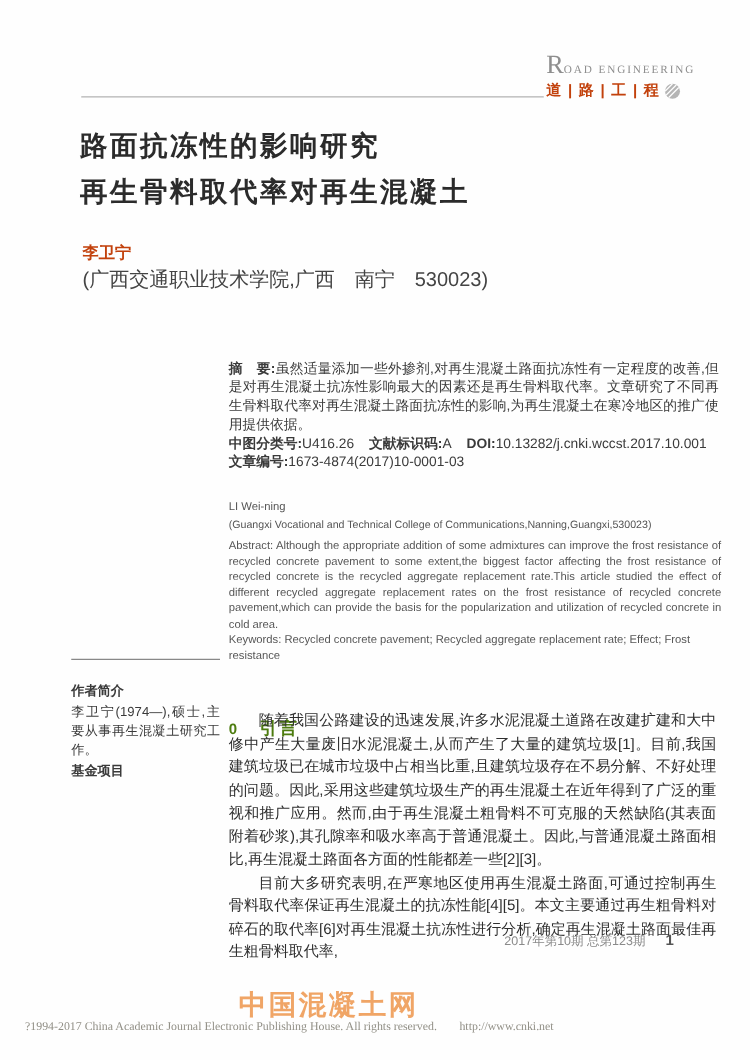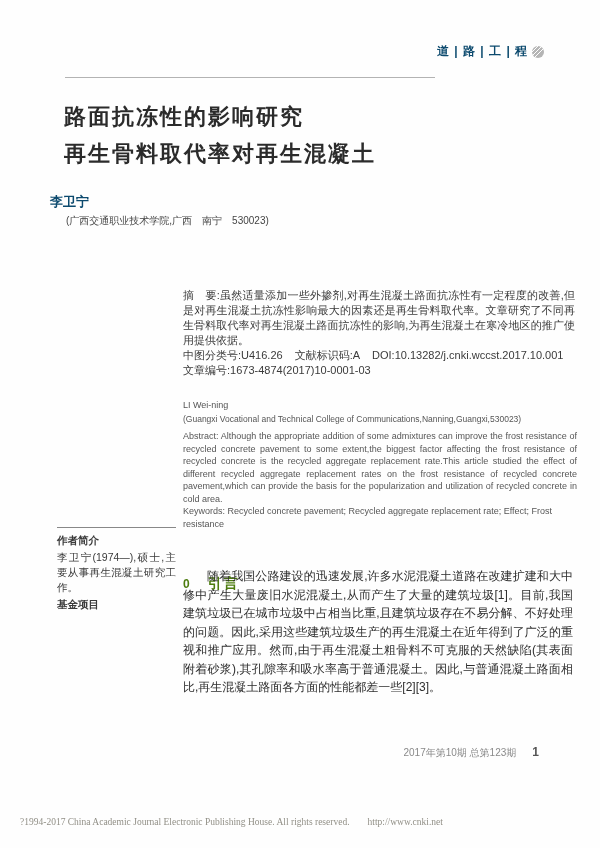--- a/index.html
+++ b/index.html
@@ -6,57 +6,57 @@
   html,body { background:#ffffff; }
   .page {
     position:relative; width:600px; height:848px; background:#fefefe;
     font-family:"Liberation Sans", sans-serif; color:#2e2e2e; overflow:hidden;
   }
   
   .logo { position:absolute; top:42px; left:437px; width:120px; color:#8e8e8e; }
   .logo-en { white-space:nowrap; }
   .logo-r { font-family:"Liberation Serif", serif; font-size:21px; line-height:18px; }
   .logo-rest { font-family:"Liberation Serif", serif; font-size:9px; letter-spacing:1.5px; }
-  .logo-cn { margin-top:1px; font-size:12px; font-weight:bold; letter-spacing:1px; color:#0c4a6e;
+  .logo-cn { margin-top:1px; font-size:12px; font-weight:bold; letter-spacing:1px; color:#c2410c;
              display:flex; align-items:center; gap:3px; }
   .logo-icon { flex:0 0 auto; }
   .header-rule { position:absolute; top:77px; left:65px; width:370px; height:1px; background:#b3b3b3; }
 
   
   .title { position:absolute; top:98px; left:64px; width:420px;
            font-size:22px; font-weight:bold; letter-spacing:2px; line-height:37px; color:#2b2b2b; }
-  .author-cn { position:absolute; top:193px; left:50px; font-size:13px; font-weight:bold; color:#0c4a6e; }
-  .affil-cn  { position:absolute; top:214px; left:66px; font-size:10px; color:#444; }
+  .author-cn { position:absolute; top:193px; left:66px; font-size:13px; font-weight:bold; color:#c2410c; }
+  .affil-cn  { position:absolute; top:214px; left:66px; font-size:16px; color:#444; }
 
   
   .meta-cn { position:absolute; top:288px; left:183px; width:392px;
              font-size:11px; line-height:15px; color:#3a3a3a; text-align:justify; }
   .meta-cn p { margin:0; }
-  .b { font-weight:normal; }
+  .b { font-weight:bold; }
   .gap { display:inline-block; width:12px; }
 
   
   .english { position:absolute; top:396px; left:183px; width:394px; color:#5a5a5a; }
   .title-en { font-size:10.5px; letter-spacing:0.8px; line-height:14px; color:#606060; }
   .author-en { margin-top:4px; font-size:9px; color:#555; }
   .affil-en { margin-top:4px; font-size:8.5px; color:#555; }
   .abstract-en { margin-top:6px; font-size:9px; line-height:12.5px; text-align:justify; color:#565656; }
   .keywords-en { font-size:9px; line-height:12.5px; color:#565656; }
 
   
   .section-heading { position:absolute; top:574px; left:183px; font-weight:bold; color:#4d7c0f; }
   .sec-num { font-size:12px; margin-right:18px; }
   .sec-title { font-size:14px; letter-spacing:2px; }
   .body-text { position:absolute; top:567px; left:183px; width:390px;
                font-size:12px; line-height:18.5px; text-align:justify; color:#2e2e2e; }
   .body-text p { text-indent:2em; margin:0; }
 
   
   .sidebar { position:absolute; top:527px; left:57px; width:119px; border-top:1px solid #888;
-             padding-top:5px; font-size:10.5px; line-height:15px; color:#3a3a3a; text-align:justify; }
+             padding-top:18px; font-size:10.5px; line-height:15px; color:#3a3a3a; text-align:justify; }
   .sidebar-heading { font-weight:bold; margin-bottom:2px; }
   .fund-heading { font-weight:bold; margin-top:2px; }
 
   
   .page-footer { position:absolute; top:745px; left:183px; width:356px;
                  display:flex; justify-content:flex-end; align-items:baseline; gap:16px; }
   .issue-info { font-size:10px; color:#8a8a8a; }
   .page-number { font-size:12px; font-weight:bold; color:#555; }
 
   
@@ -65,20 +65,21 @@
   .copyright { position:absolute; top:817px; left:20px; width:560px; white-space:nowrap;
                font-family:"Liberation Serif", serif; font-size:9.5px; color:#918f86; }
   .copyright .url { margin-left:18px; }
 </style>
 </head>
 <body>
 
 <div class="page">
 
   <div class="logo">
+    <div class="logo-en"><span class="logo-r">R</span><span class="logo-rest">OAD  ENGINEERING</span></div>
     <div class="logo-cn">
       <span>道 | 路 | 工 | 程</span>
       <svg class="logo-icon" width="14" height="14" viewBox="0 0 14 14">
         <circle cx="7" cy="7" r="6" fill="#b5b5b5"></circle>
         <line x1="2" y1="10" x2="10" y2="2" stroke="#fefefe" stroke-width="1"></line>
         <line x1="4" y1="12" x2="12" y2="4" stroke="#fefefe" stroke-width="1"></line>
         <line x1="1" y1="7" x2="7" y2="1" stroke="#fefefe" stroke-width="1"></line>
       </svg>
     </div>
   </div>
@@ -102,30 +103,32 @@
     <div class="affil-en">(Guangxi Vocational and Technical College of Communications,Nanning,Guangxi,530023)</div>
     <div class="abstract-en">Abstract: Although the appropriate addition of some admixtures can improve the frost resistance of recycled concrete pavement to some extent,the biggest factor affecting the frost resistance of recycled concrete is the recycled aggregate replacement rate.This article studied the effect of different recycled aggregate replacement rates on the frost resistance of recycled concrete pavement,which can provide the basis for the popularization and utilization of recycled concrete in cold area.</div>
     <div class="keywords-en">Keywords: Recycled concrete pavement; Recycled aggregate replacement rate; Effect; Frost resistance</div>
   </div>
 
   <div class="section-heading">
     <span class="sec-num">0</span><span class="sec-title">引言</span>
   </div>
   <div class="body-text">
     <p>随着我国公路建设的迅速发展,许多水泥混凝土道路在改建扩建和大中修中产生大量废旧水泥混凝土,从而产生了大量的建筑垃圾[1]。目前,我国建筑垃圾已在城市垃圾中占相当比重,且建筑垃圾存在不易分解、不好处理的问题。因此,采用这些建筑垃圾生产的再生混凝土在近年得到了广泛的重视和推广应用。然而,由于再生混凝土粗骨料不可克服的天然缺陷(其表面附着砂浆),其孔隙率和吸水率高于普通混凝土。因此,与普通混凝土路面相比,再生混凝土路面各方面的性能都差一些[2][3]。</p>
+    <p>目前大多研究表明,在严寒地区使用再生混凝土路面,可通过控制再生骨料取代率保证再生混凝土的抗冻性能[4][5]。本文主要通过再生粗骨料对碎石的取代率[6]对再生混凝土抗冻性进行分析,确定再生混凝土路面最佳再生粗骨料取代率,</p>
   </div>
 
   <div class="sidebar">
     <div class="sidebar-heading">作者简介</div>
     <div>李卫宁(1974—),硕士,主要从事再生混凝土研究工作。</div>
     <div class="fund-heading">基金项目</div>
   </div>
 
   <div class="page-footer">
     <span class="issue-info">2017年第10期 总第123期</span>
     <span class="page-number">1</span>
   </div>
 
+  <div class="watermark" style="color: rgb(240, 165, 102);">中国混凝土网</div>
   <div class="copyright">
     <span>?1994-2017 China Academic Journal Electronic Publishing House. All rights reserved.</span><span class="url">http://www.cnki.net</span>
   </div>
 
 </div>
 
 </body></html>

